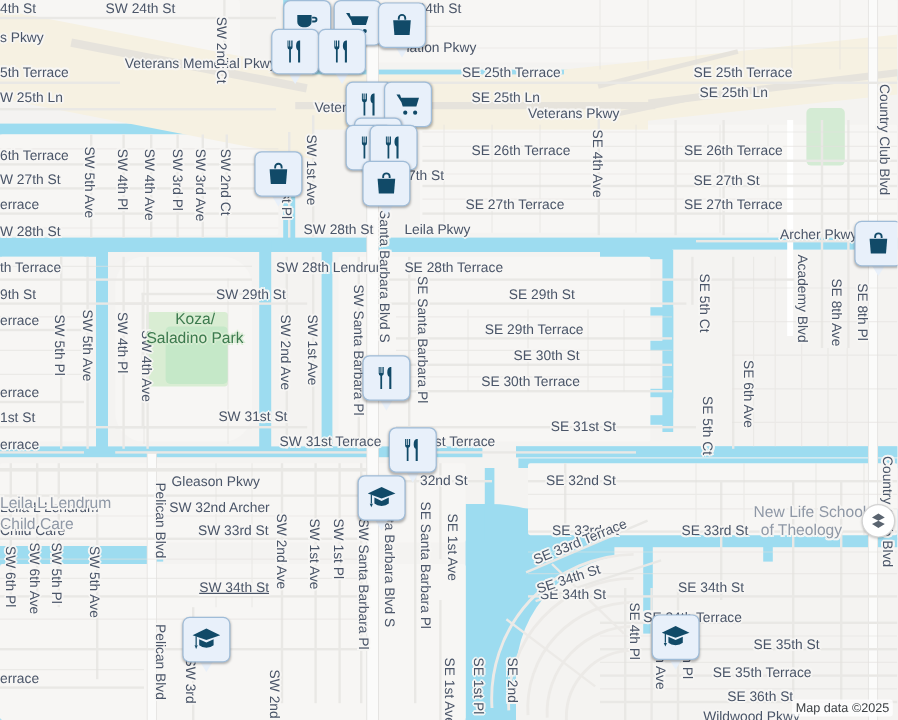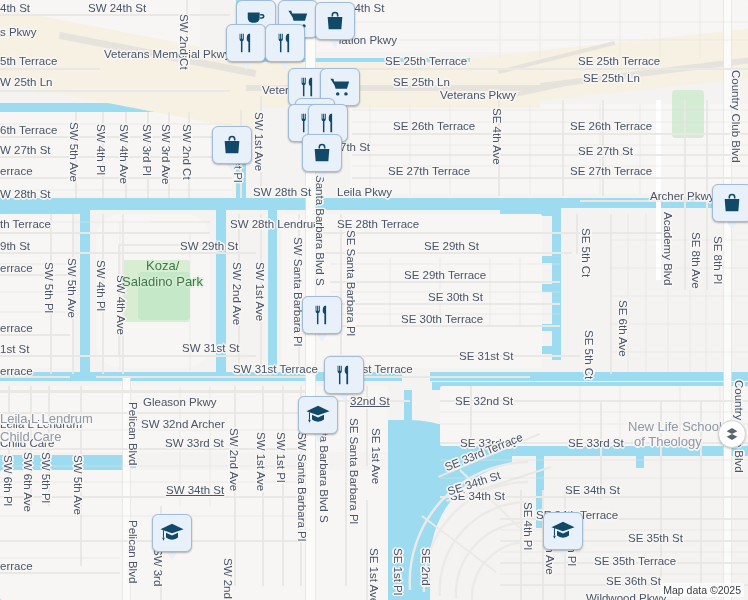--- a/index.html
+++ b/index.html
@@ -384,21 +384,21 @@
       <div class="lbl" style="left: 428px; top: 291px;">SE 30th St</div>
       <div class="lbl" style="left: 401px; top: 313px;">SE 30th Terrace</div>
       <div class="lbl" style="left: 0px; top: 322px;">errace</div>
       <div class="lbl" style="left: 0px; top: 343px;">1st St</div>
       <div class="lbl" style="left: 182px; top: 342px;">SW 31st St</div>
       <div class="lbl" style="left: 427px; top: 350px; margin-left: 32px;">SE 31st St</div>
       <div class="lbl" style="left: 0px; top: 365px;">errace</div>
       <div class="lbl" style="left: 233px; top: 363px;">SW 31st Terrace</div>
       <div class="lbl" style="left: 356px; top: 363px;">1st Terrace</div>
       <div class="lbl" style="left: 143px; top: 396px;">Gleason Pkwy</div>
-      <div class="lbl" style="left: 350px; top: 395px; text-decoration: underline;">32nd St</div>
+      <div class="lbl" style="left: 350px; top: 395px;">32nd St</div>
       <div class="lbl" style="left: 455px; top: 395px;">SE 32nd St</div>
       <div class="lbl" style="left: 141px; top: 418px;">SW 32nd Archer</div>
       <div class="lbl" style="left: 0px; top: 418px;">Leila L Lendrum</div>
       <div class="lbl" style="left: 0px; top: 437px;">Child Care</div>
       <div class="lbl" style="left: 165px; top: 437px;">SW 33rd St</div>
       <div class="lbl" style="left: 460px; top: 437px;">SE 33rd St</div>
       <div class="lbl" style="left: 568px; top: 437px;">SE 33rd St</div>
       <div class="lbl" style="left: 166px; top: 484px; text-decoration: underline;">SW 34th St</div>
       <div class="lbl" style="left: 450px; top: 490px;">SE 34th St</div>
       <div class="lbl" style="left: 565px; top: 484px;">SE 34th St</div>

